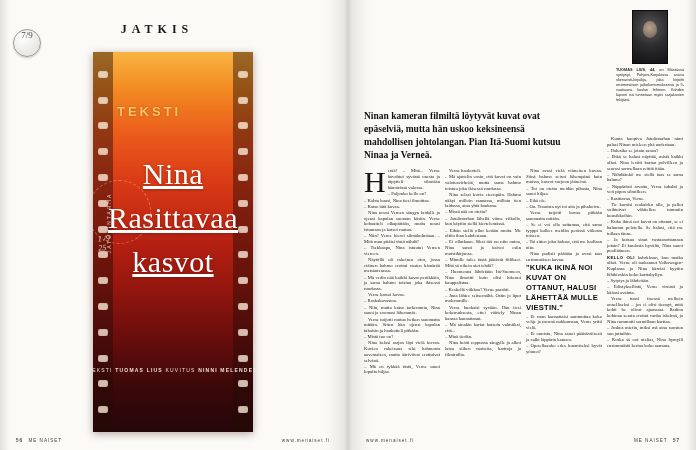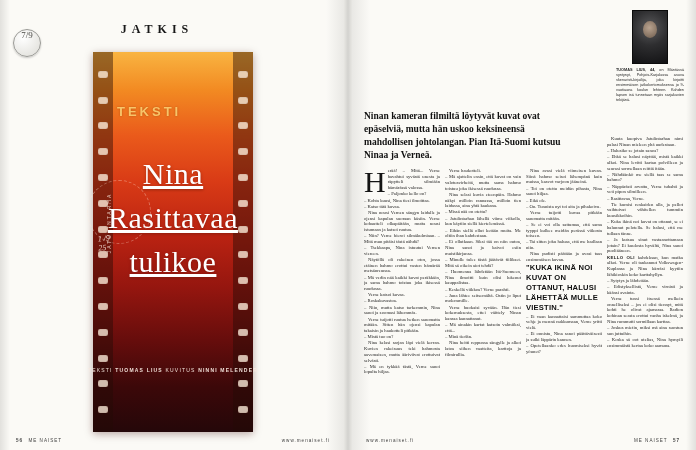--- a/index.html
+++ b/index.html
@@ -130,21 +130,21 @@
       <div class="film-stamp"></div>
       <div class="film-edge-text">JATULINTARHA</div>
       <div class="frame-mark">
         <div>1 /9</div>
         <div>25</div>
       </div>
 
       <div class="film-title">
         <div>Nina</div>
         <div>Rasittavaa</div>
-        <div>tulikoe</div>
+        <div>kasvot</div>
       </div>
     </div>
 
     <div class="credits">
       <span>TEKSTI</span>
       <b>TUOMAS LIUS</b>
       <span>KUVITUS</span>
       <b>NINNI MELENDER</b>
     </div>
 

